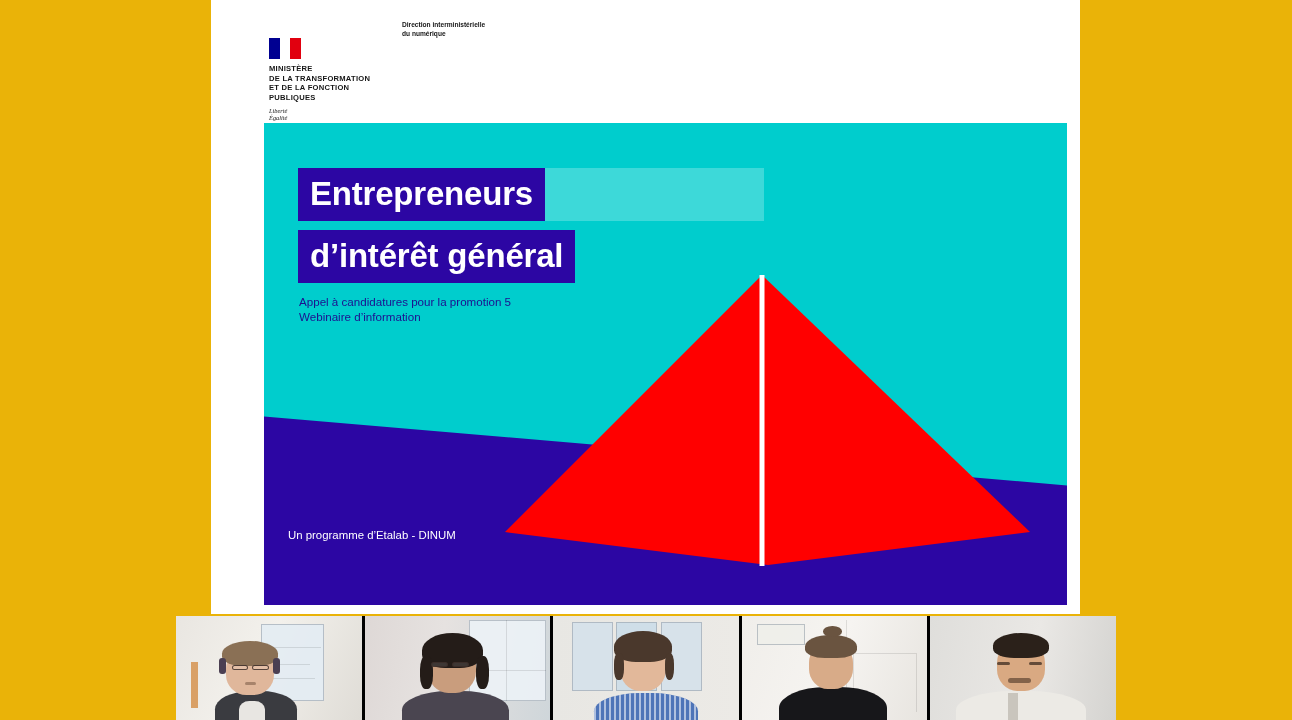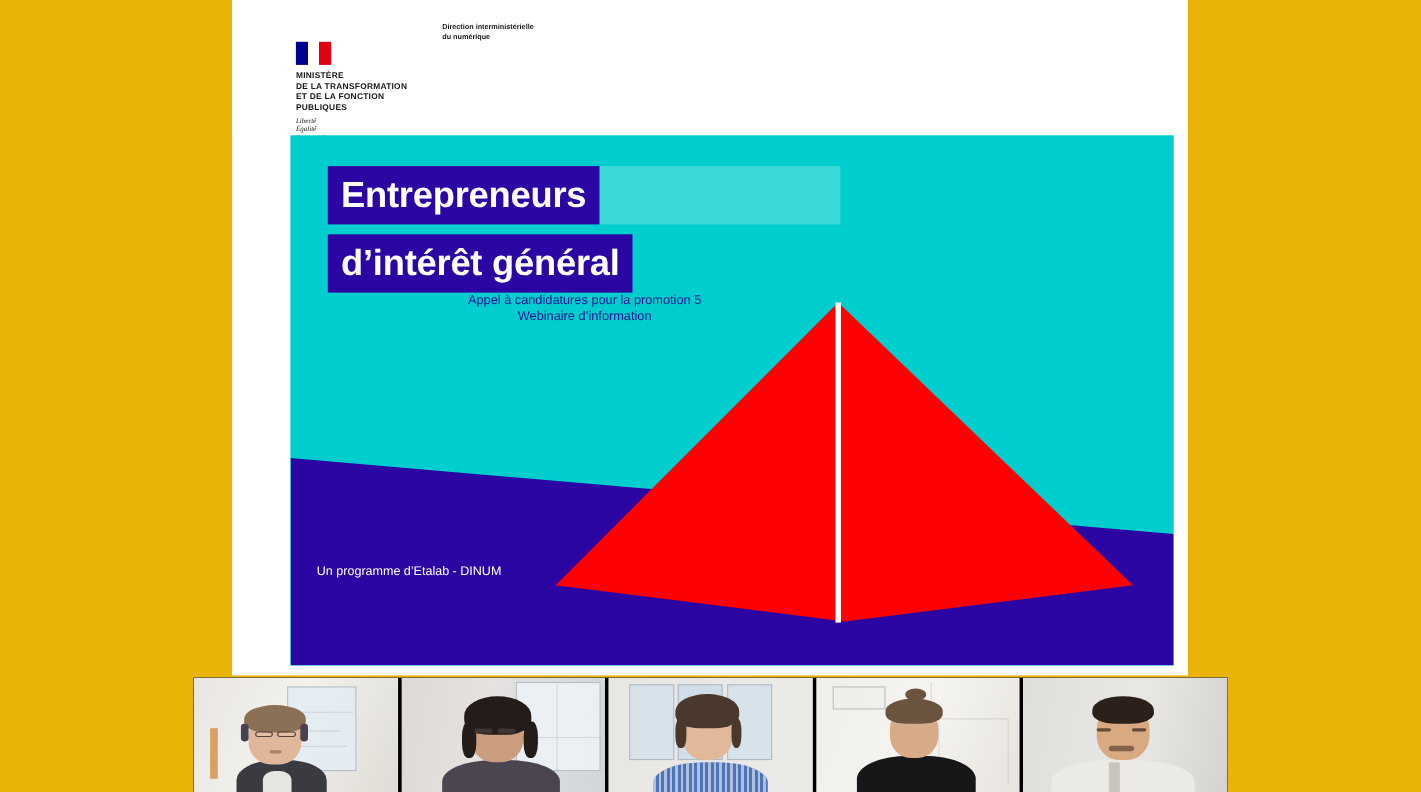--- a/index.html
+++ b/index.html
@@ -101,50 +101,49 @@
     width: 100%; height: 100%;
   }
   #pyramid svg { display: block; width: 100%; height: 100%; }
 
   
   .title-wrap {
     position: absolute;
     left: 34px; top: 28px;
     z-index: 4;
   }
-  .title-row { display: flex; align-items: stretch; }
+  .title-row { display: flex; align-items: stretch; margin-top: 17px; }
   .title-chip {
     background: #2c06a3;
     color: #ffffff;
     font-size: 33px;
     font-weight: bold;
     line-height: 1;
     padding: 9px 12px 11px 12px;
     letter-spacing: -0.2px;
     white-space: nowrap;
   }
   .title-pad {
     width: 219px;
     background: rgba(255,255,255,0.24);
   }
   .title-row.second { margin-top: 9px; }
 
   .subtitle {
-    margin-top: 0;
+    margin-top: 12px;
     margin-left: 1px;
     color: #1d0f8f;
     font-size: 11.6px;
     line-height: 14.5px;
     white-space: pre-line;
-    text-align: center;
   }
 
   .program-credit {
     position: absolute;
-    left: 24px; bottom: 79px;
+    left: 24px; bottom: 64px;
     color: #ffffff;
     font-size: 11.4px;
     z-index: 4;
   }
 
   
   #filmstrip {
     position: absolute;
     left: 176px; top: 616px;
     width: 940px; height: 104px;

